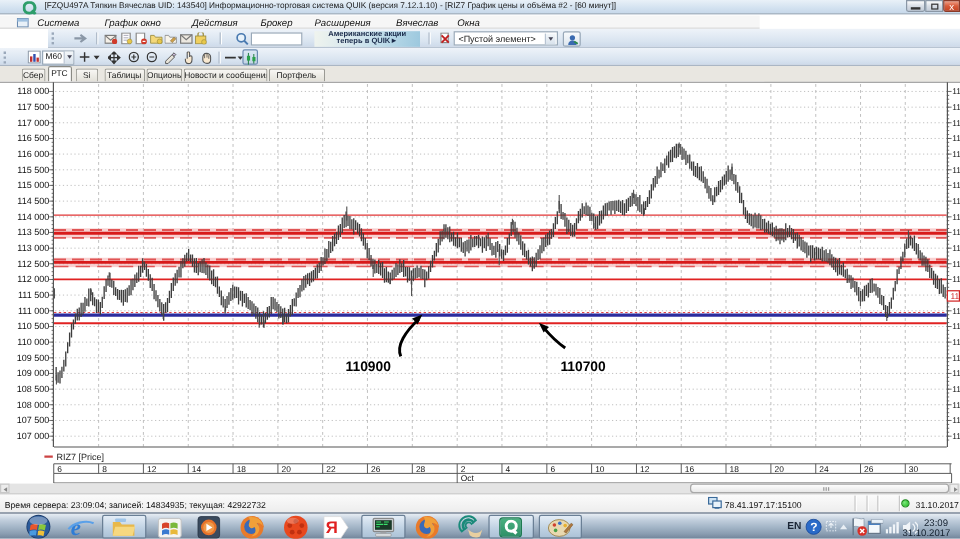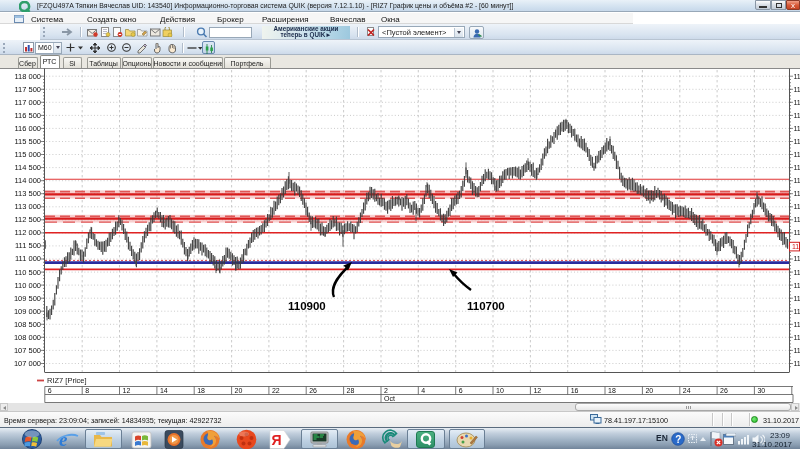--- a/index.html
+++ b/index.html
@@ -1,18 +1,18 @@
 <!DOCTYPE html>
 <html><head><meta charset="utf-8">
 <style>
 *{margin:0;padding:0;box-sizing:border-box;}
 body{width:800px;height:449px;overflow:hidden;font-family:"Liberation Sans",sans-serif;background:#fff;position:relative;}
 #titlebar{position:absolute;left:0;top:0;width:800px;height:12px;background:linear-gradient(#e9f1f8,#d3e2f0 60%,#c7d8ea);border-bottom:1px solid #98a8b8;}
 #titlebar .ttext{position:absolute;left:37px;top:1.5px;font-size:6.9px;color:#1a1a1a;white-space:nowrap;}
-#menubar{position:absolute;left:0;top:13px;width:633px;height:11px;background:#f6f6f6;border-bottom:1px solid #d8d8d8;}
+#menubar{position:absolute;left:0;top:13px;width:633px;height:11px;background:#f6f6f6;border-bottom:1px solid #d8d8d8;font-style:italic;}
 .menuitem{position:absolute;top:1.5px;font-size:8px;color:#111;}
 #toolbar1{position:absolute;left:0;top:24px;width:800px;height:16px;background:linear-gradient(#eef3f9,#d9e4f0 70%,#cddaea);border-bottom:1px solid #b8c4d2;margin-left:40px;}
 #toolbar2{position:absolute;left:0;top:40px;width:800px;height:15px;background:linear-gradient(#eef3f9,#d9e4f0 70%,#cddaea);border-bottom:1px solid #aab6c4;}
 #tabrow{position:absolute;left:0;top:55px;width:800px;height:13px;background:#e9e7e1;}
 .tab{position:absolute;top:1.5px;height:11.5px;white-space:nowrap;overflow:hidden;background:linear-gradient(#f8f7f4,#e2e0d8);border:1px solid #9a9a94;border-bottom:none;border-radius:2px 2px 0 0;font-size:8px;color:#222;text-align:center;line-height:11px;}
 .tabactive{position:absolute;top:0px;height:13px;white-space:nowrap;overflow:hidden;background:#fff;border:1px solid #8a8a84;border-bottom:none;border-radius:2px 2px 0 0;font-size:8px;color:#111;text-align:center;line-height:12px;z-index:2;}
 #chartarea{position:absolute;left:0;top:68px;width:637px;height:335px;background:#fff;padding-left:43px;}
 #scrollrow{position:absolute;left:0;top:403px;width:800px;height:8px;background:#e4e4e4;}
 #statusbar{position:absolute;left:0;top:411px;width:800px;height:16px;background:linear-gradient(#fbfbfb,#ededed);border-top:1px solid #c8c8c8;font-size:8px;color:#111;}
 #taskbar{position:absolute;left:0;top:427px;width:800px;height:22px;background:linear-gradient(#e8eef4,#c2cfdd 25%,#a2b4c6 55%,#8a9db1 80%,#71849a);border-top:1px solid #5a6b7e;}
@@ -31,21 +31,21 @@
       <div style="position:absolute;left:3.5px;top:2px;width:6px;height:5px;border:1px solid #333;"></div>
     </div>
 <div style="position:absolute;right:0px;top:0;width:14px;height:10px;background:linear-gradient(#f0a088,#d95b3a 50%,#c44423);border:1px solid #8a3a28;border-radius:0 0 0 2px;color:#fff;font-size:8px;text-align:center;line-height:9px;">x</div>
 </div>
 <div id="menubar">
     <svg style="position:absolute;left:14px;top:1.5px" width="10" height="8">
       <rect x="0.5" y="0.5" width="9" height="7" fill="#e8f0f8" stroke="#6a8ab0"></rect>
       <rect x="0.5" y="0.5" width="9" height="2.5" fill="#9ec0e0"></rect>
     </svg>
     <div class="menuitem" style="left:31px">Система</div>
-    <div class="menuitem" style="left:87px">Создать окно</div>
+    <div class="menuitem" style="left:87px">График окно</div>
     <div class="menuitem" style="left:160px">Действия</div>
     <div class="menuitem" style="left:217px">Брокер</div>
     <div class="menuitem" style="left:262px">Расширения</div>
     <div class="menuitem" style="left:330px">Вячеслав</div>
     <div class="menuitem" style="left:381px">Окна</div>
   </div>
 <div id="toolbar1">
     <div style="position:absolute;left:3px;top:3px;width:2px;height:10px;border-left:2px dotted #9aa8ba"></div>
     <svg style="position:absolute;left:21px;top:3px" width="14" height="10">
       <path d="M1 5h8M6 2l4 3-4 3" stroke="#8a97a6" stroke-width="1.8" fill="none"></path>

